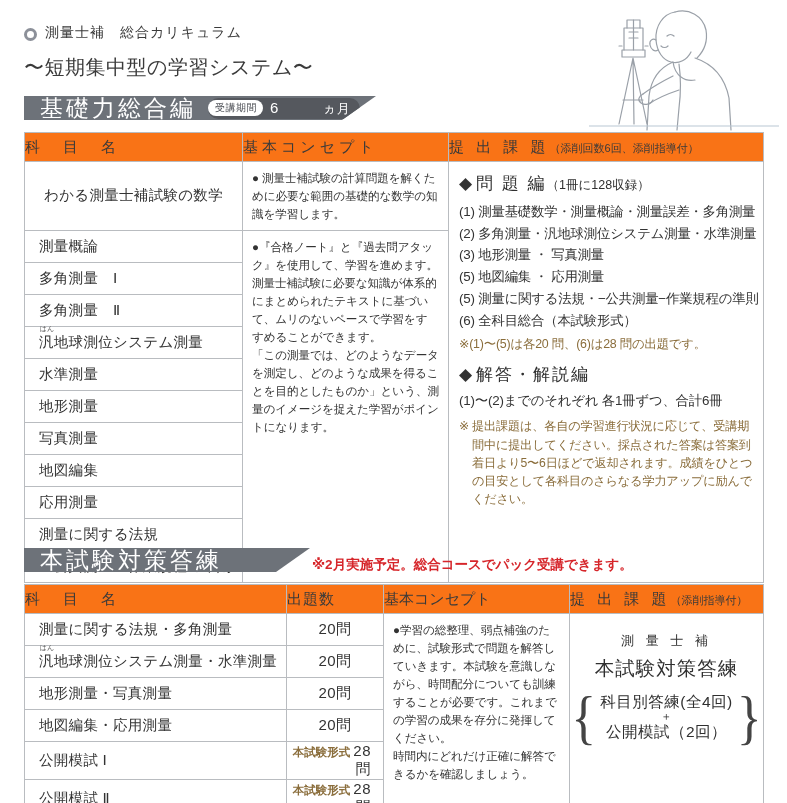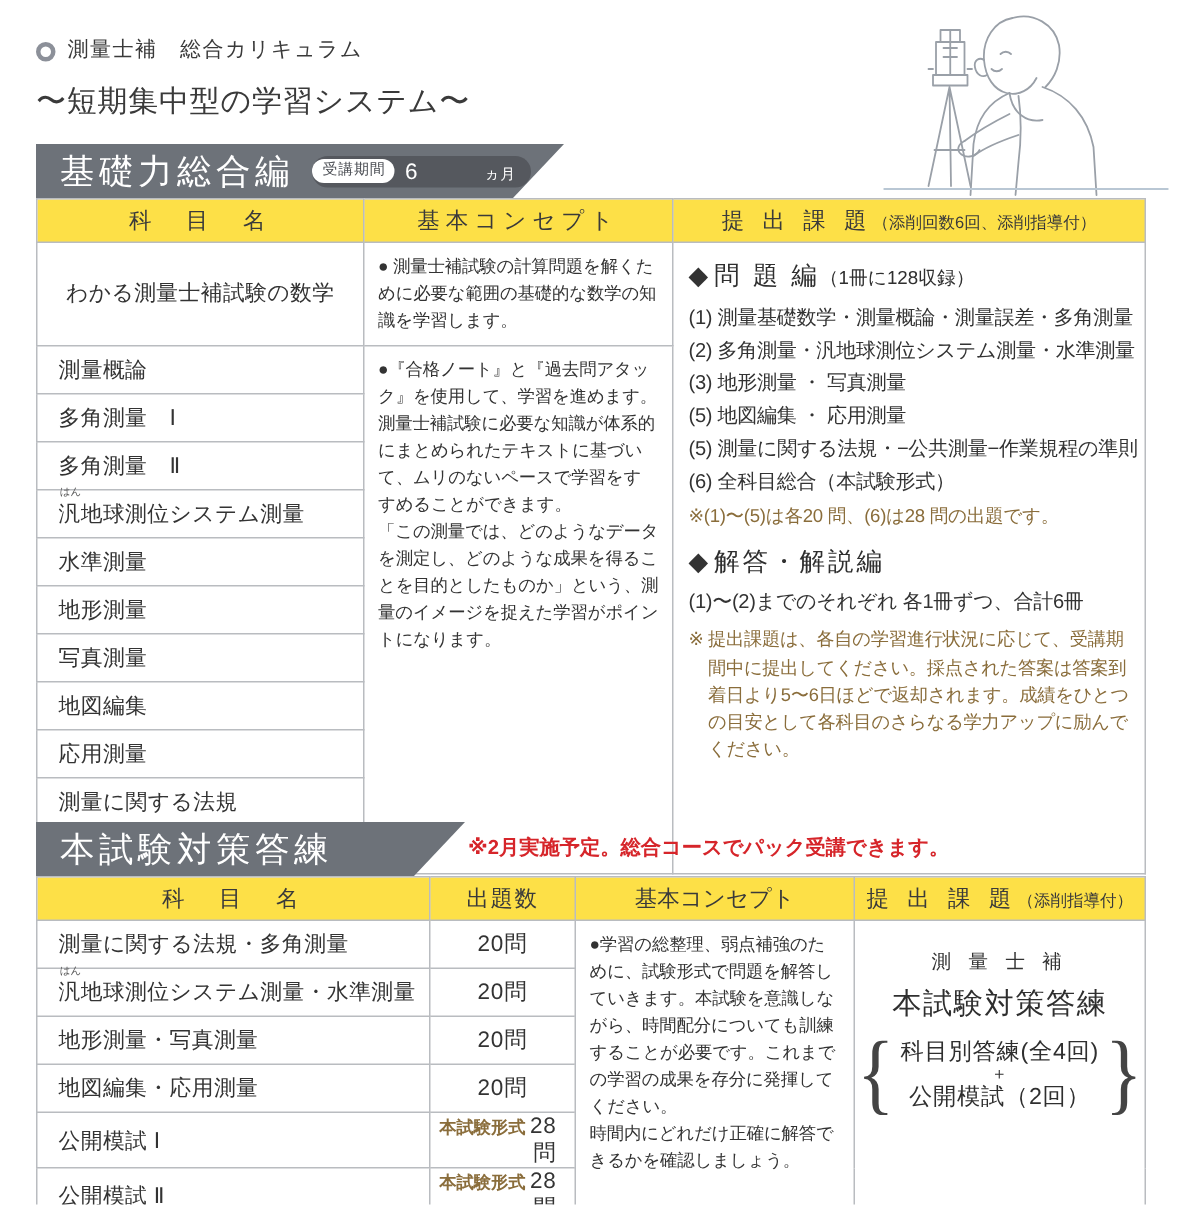--- a/index.html
+++ b/index.html
@@ -55,21 +55,21 @@
     position: absolute;
     right: 8px;
     top: 0px;
     width: 190px;
     height: 132px;
   }
 
   
   .band {
     position: absolute;
-    height: 36px;
+    height: 24px;
     background: #6d7279;
     display: flex;
     align-items: center;
     padding-left: 16px;
     box-sizing: border-box;
   }
   .band.one {
     left: 24px;
     top: 96px;
     width: 352px;
@@ -106,21 +106,21 @@
     white-space: nowrap;
     line-height: 1;
   }
   .period-pill .pvalue {
     color: #ffffff;
     font-size: 15px;
     margin-left: 7px;
     letter-spacing: 0.5px;
     white-space: nowrap;
   }
-  .period-pill .pvalue .unit { font-size: 10px; padding-left: 44px; }
+  .period-pill .pvalue .unit { font-size: 13px; padding-left: 44px; }
 
   .band-note {
     position: absolute;
     left: 312px;
     top: 556px;
     font-size: 13.5px;
     color: #d6252a;
     letter-spacing: 0px;
     white-space: nowrap;
     font-weight: bold;
@@ -130,28 +130,28 @@
   table {
     position: absolute;
     border-collapse: collapse;
     table-layout: fixed;
   }
   .tbl-top { left: 24px; top: 132px; width: 739px; }
   .tbl-bot { left: 24px; top: 584px; width: 739px; }
 
   table, th, td { border: 1px solid #b9bcc0; }
   th {
-    background: #fde047;
+    background: #f97316;
     font-weight: normal;
     color: #3a3a3a;
     font-size: 15px;
     letter-spacing: 4px;
     height: 28px;
     padding: 0;
-    text-align: center;
+    text-align: left;
   }
   th .small { font-size: 11px; letter-spacing: 0px; }
   td {
     padding: 0;
     vertical-align: middle;
     background: #ffffff;
   }
 
   .subj-cell {
     font-size: 14.5px;

